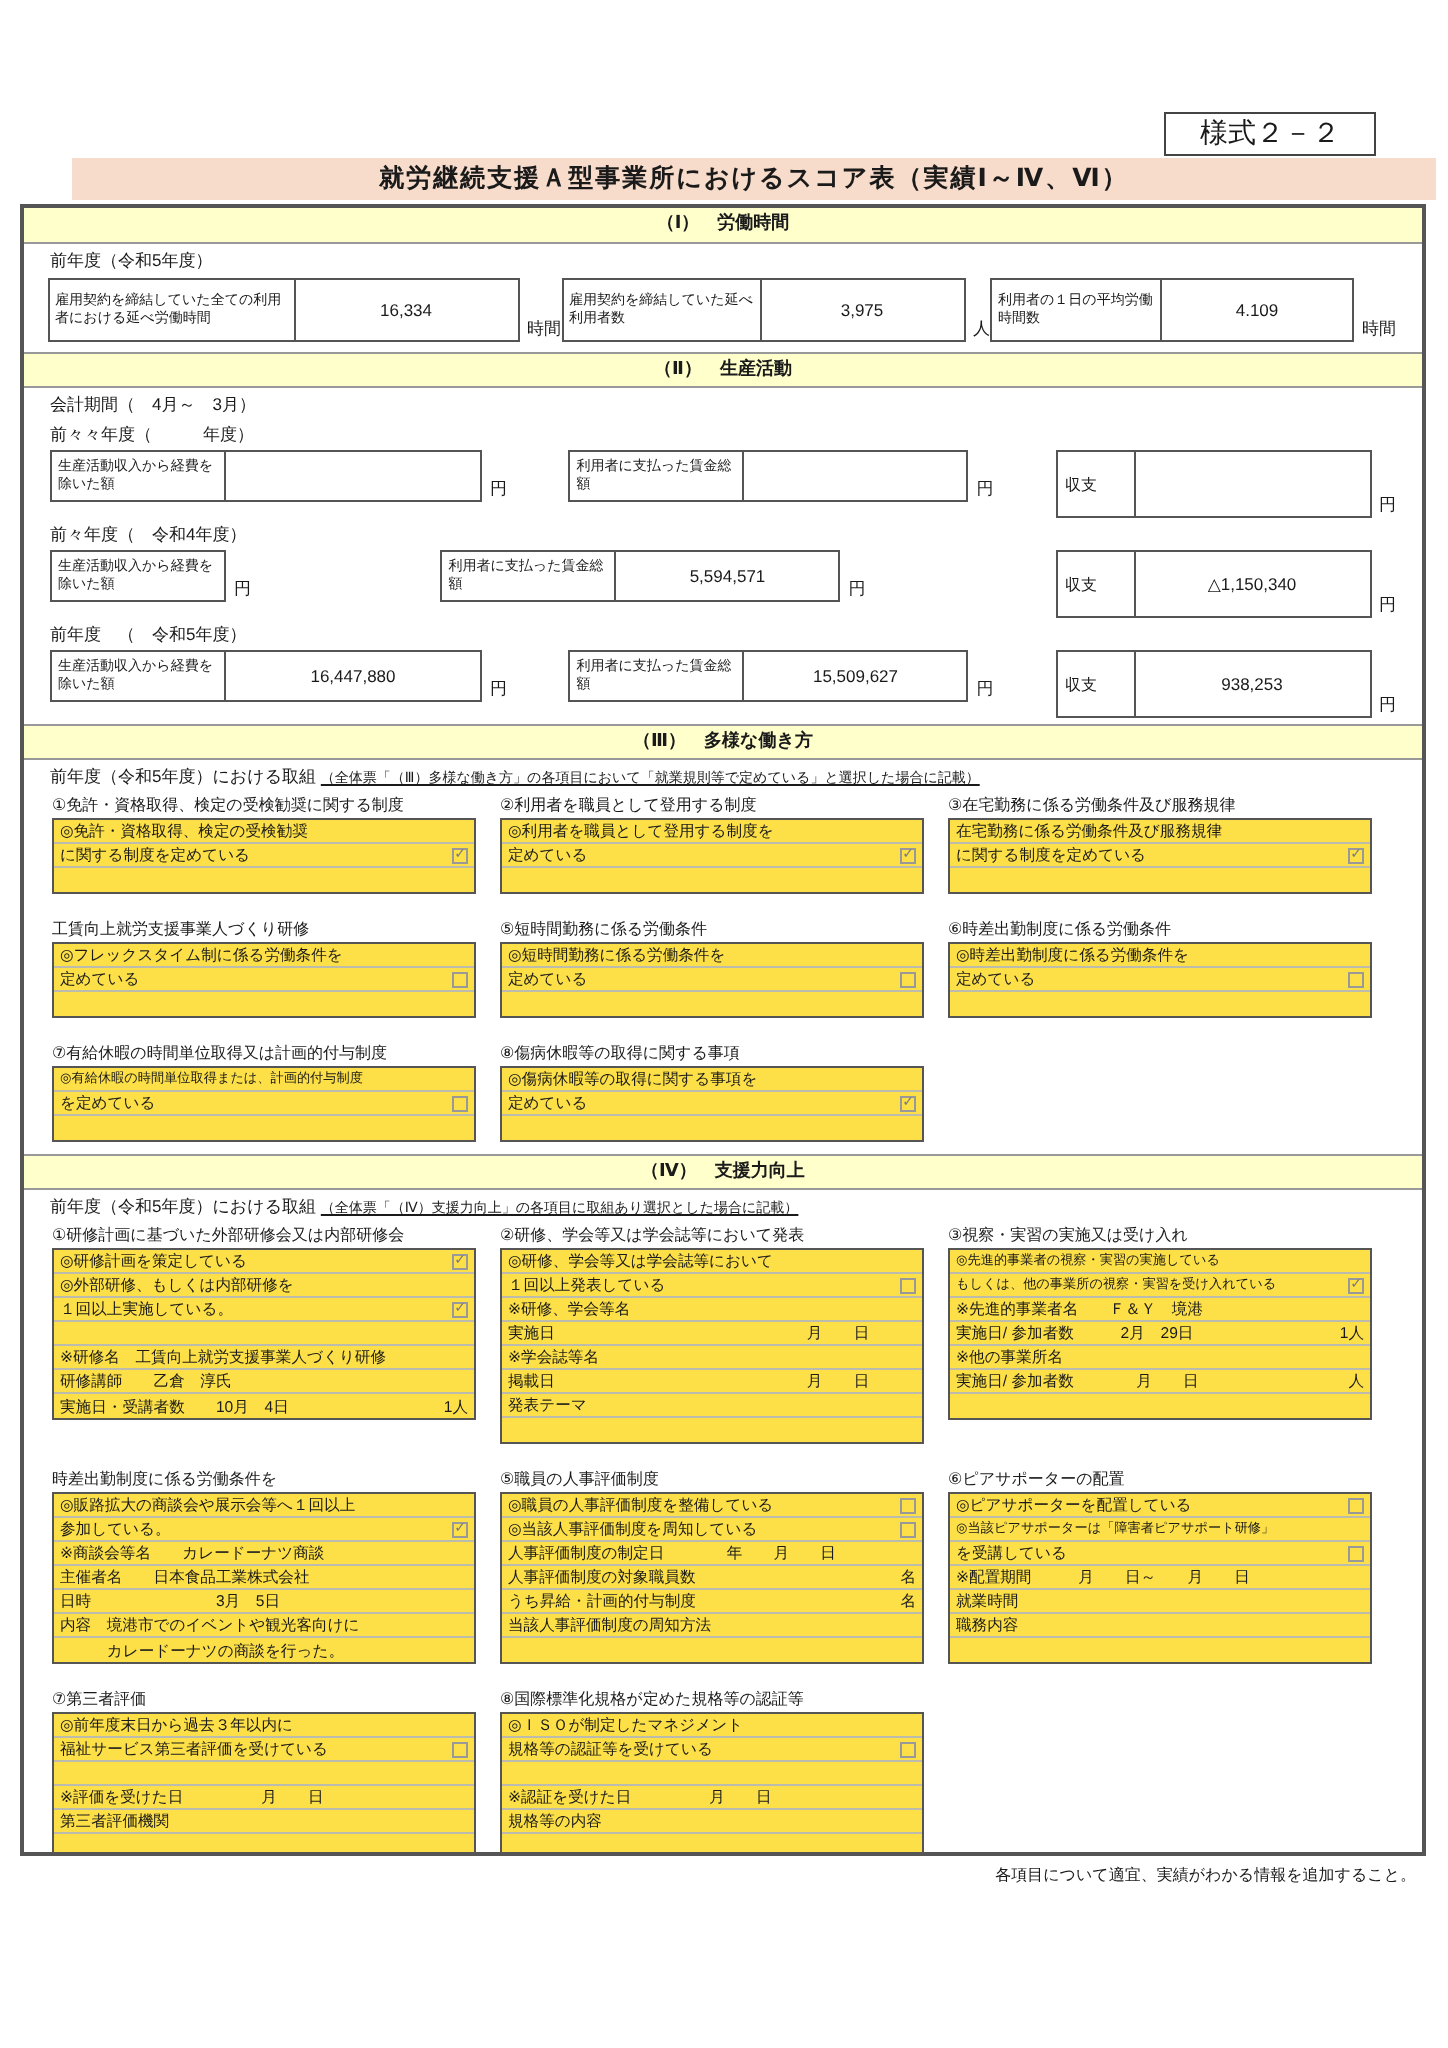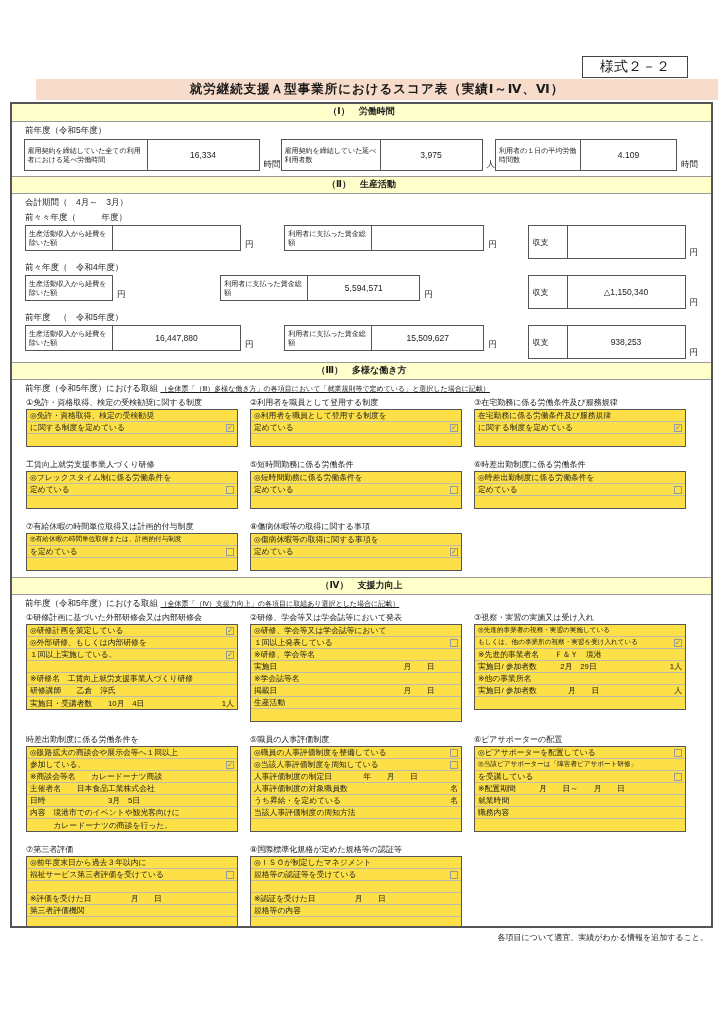--- a/index.html
+++ b/index.html
@@ -318,21 +318,21 @@
               <span class="rt">月　　日　　　</span>
             </div>
           <div class="brow">
               <span>※学会誌等名</span>
             </div>
           <div class="brow">
               <span>掲載日</span>
               <span class="rt">月　　日　　　</span>
             </div>
           <div class="brow">
-              <span>生産活動</span>
+              <span>発表テーマ</span>
             </div>
           <div class="brow"></div>
         </div>
       </div>
 
       <div class="item">
         <div class="ititle">③視察・実習の実施又は受け入れ</div>
         <div class="ibox">
           <div class="brow">
               <span class="sm">◎先進的事業者の視察・実習の実施している</span>
@@ -407,21 +407,21 @@
               </span>
             </div>
           <div class="brow">
               <span>人事評価制度の制定日　　　　年　　月　　日</span>
             </div>
           <div class="brow">
               <span>人事評価制度の対象職員数</span>
               <span class="rt">名</span>
             </div>
           <div class="brow">
-              <span>うち昇給・を定めている</span>
+              <span>うち昇給・計画的付与制度</span>
               <span class="rt">名</span>
             </div>
           <div class="brow">
               <span>当該人事評価制度の周知方法</span>
             </div>
           <div class="brow"></div>
         </div>
       </div>
 
       <div class="item">

